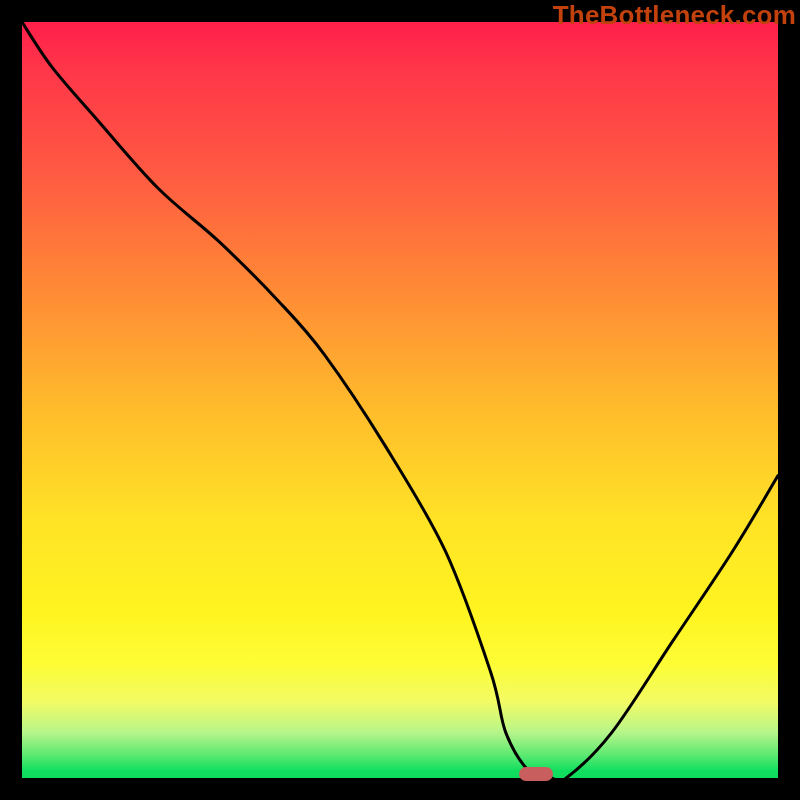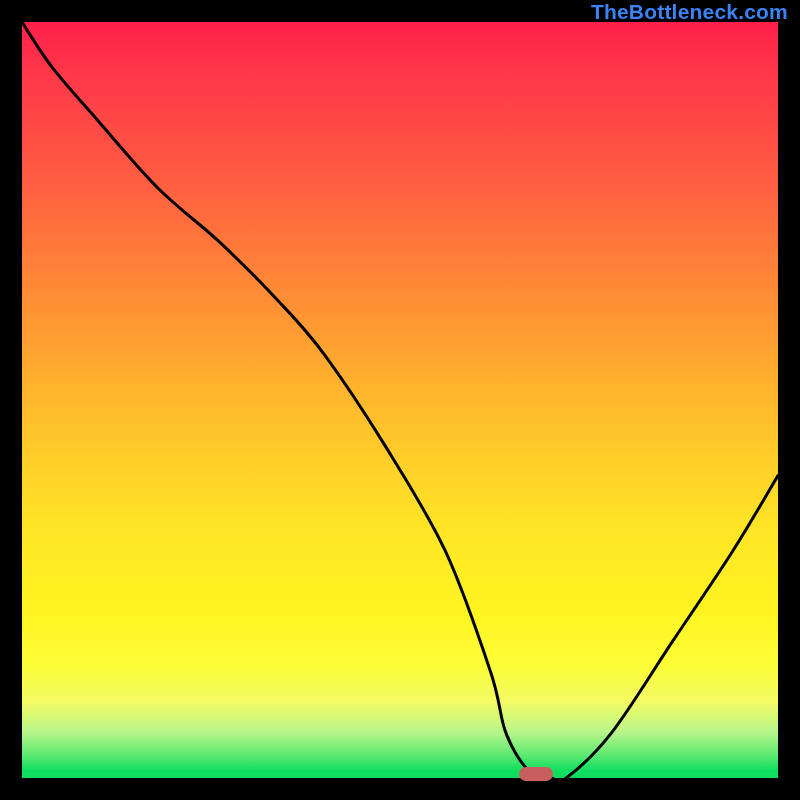--- a/index.html
+++ b/index.html
@@ -38,25 +38,25 @@
       #f2fb65 90%,
       #b6f58a 94%,
       #5be971 97%,
       #12df5f 99%,
       #0cdc5c 100%
     );
   }
   .watermark {
     position: absolute;
     top: 0;
-    right: 12px;
+    right: 4px;
     font-family: Arial, Helvetica, sans-serif;
-    font-size: 21px;
+    font-size: 26px;
     font-weight: 600;
-    color: #3b82f6;
+    color: #c2410c;
     letter-spacing: 0.2px;
     user-select: none;
   }
   .curve {
     position: absolute;
     left: 22px;
     top: 22px;
     width: 756px;
     height: 756px;
     pointer-events: none;

